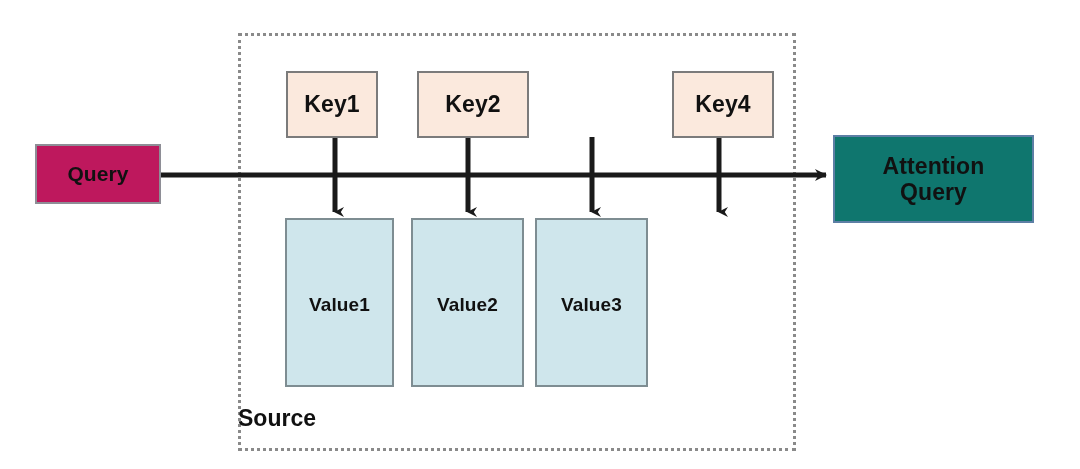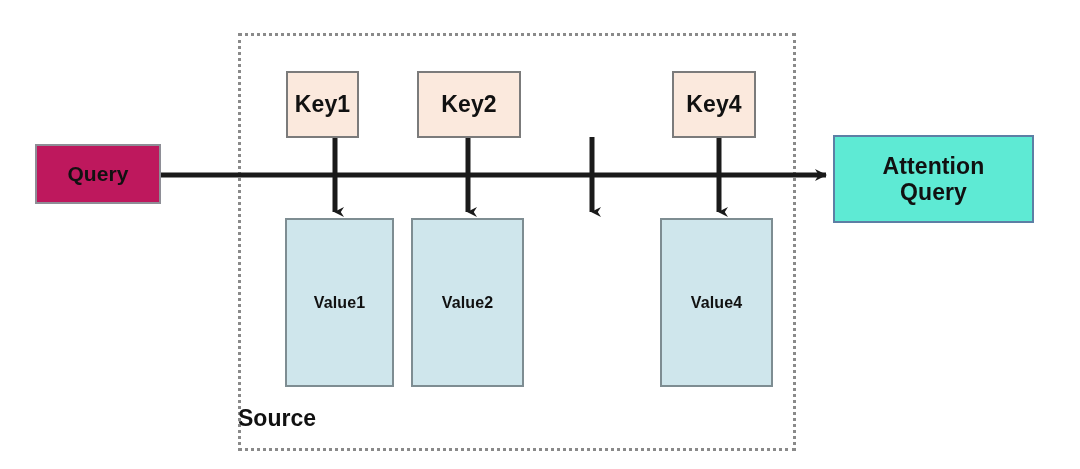--- a/index.html
+++ b/index.html
@@ -63,47 +63,47 @@
   }
 
   
   .key-box {
     top: 71px;
     height: 67px;
     background: #fbe9dd;
     border: 2px solid #7b7b7b;
     font-size: 23px;
   }
-  .key-1 { left: 286px; width: 73px; }
-  .key-2 { left: 417px; width: 104px; }
+  .key-1 { left: 286px; width: 92px; }
+  .key-2 { left: 417px; width: 112px; }
   .key-3 { left: 543px; width: 103px; }
-  .key-4 { left: 672px; width: 84px; }
+  .key-4 { left: 672px; width: 102px; }
 
   
   .value-box {
     top: 218px;
     height: 169px;
     background: #cfe6ec;
     border: 2px solid #7e8d92;
-    font-size: 16px;
+    font-size: 19px;
     align-items: flex-start;
     padding-top: 74px;
   }
   .value-1 { left: 285px; width: 109px; }
   .value-2 { left: 411px; width: 113px; }
   .value-3 { left: 535px; width: 113px; }
   .value-4 { left: 660px; width: 113px; }
 
   
   .attention-box {
     left: 833px;
     top: 135px;
     width: 201px;
     height: 88px;
-    background: #5eead4;
+    background: #0f766e;
     border: 2px solid #5d7fa5;
     font-size: 23px;
     line-height: 1.15;
     flex-direction: column;
   }
 
   
   .connectors {
     position: absolute;
     left: 0;
@@ -151,22 +151,22 @@
   <div class="box key-box key-4">
     <span>Key4</span>
   </div>
 
   <div class="box value-box value-1">
     <span>Value1</span>
   </div>
   <div class="box value-box value-2">
     <span>Value2</span>
   </div>
-  <div class="box value-box value-4">
-    <span>Value4</span>
+  <div class="box value-box value-3">
+    <span>Value3</span>
   </div>
 
   <div class="source-label">Source</div>
 
   <div class="box attention-box">
     <span>Attention</span>
     <span>Query</span>
   </div>
 
 </div>

